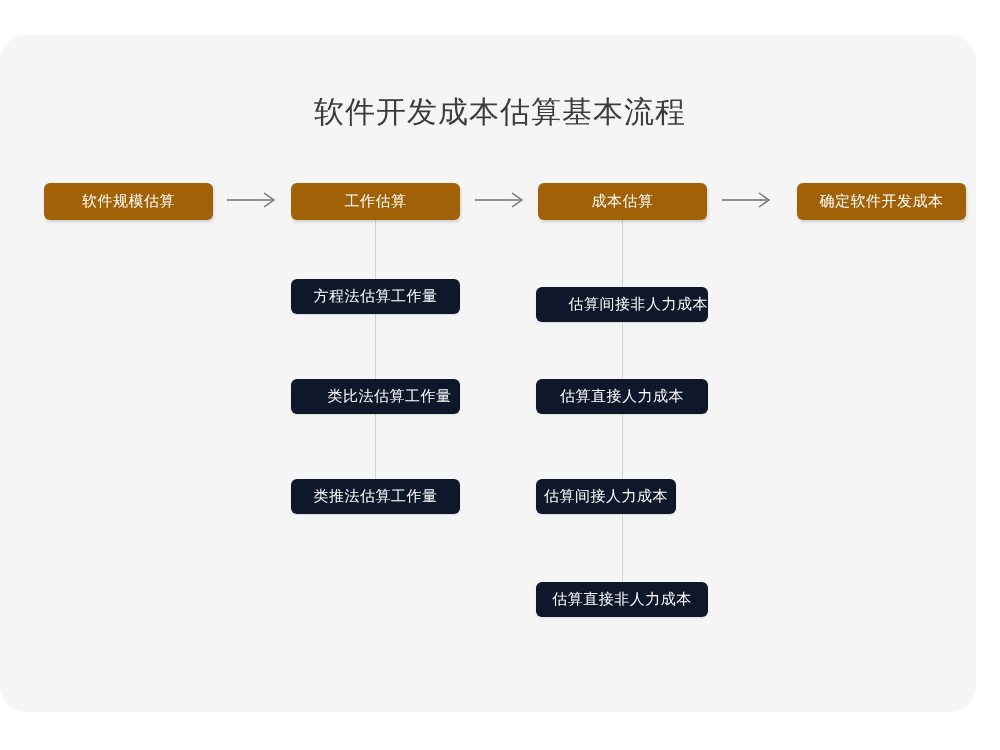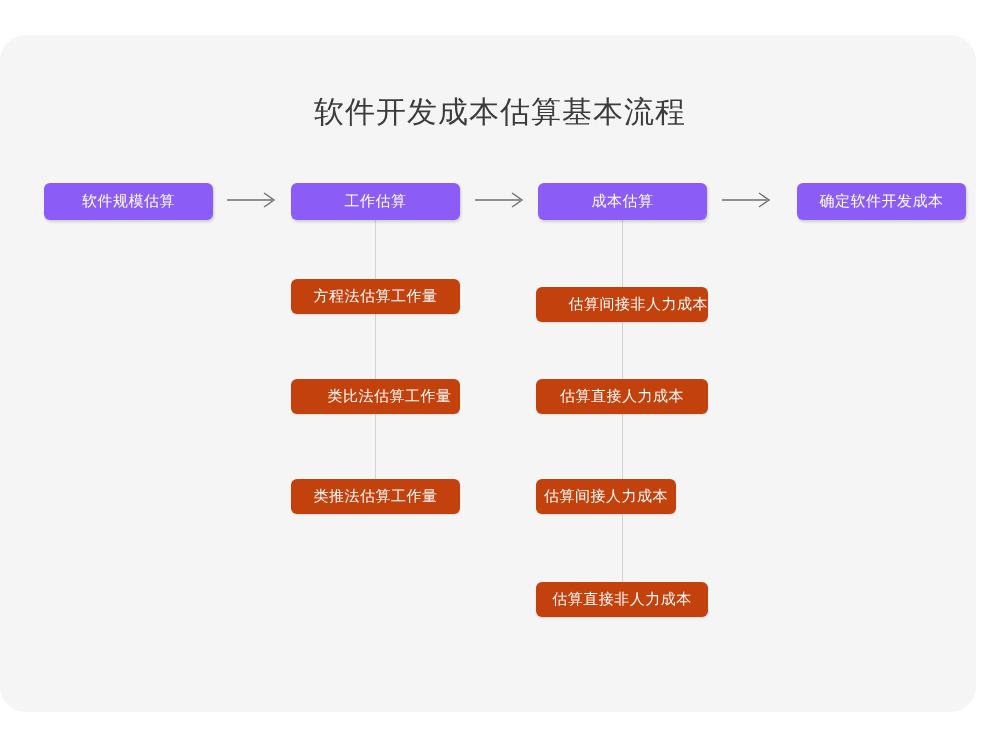--- a/index.html
+++ b/index.html
@@ -46,25 +46,25 @@
     align-items: center;
     justify-content: center;
     border-radius: 6px;
     color: #ffffff;
     white-space: nowrap;
     height: 37px;
     font-size: 15px;
     letter-spacing: 0.5px;
   }
   .node.primary {
-    background: #8b5cf6;
+    background: #a16207;
     box-shadow: 1px 2px 3px rgba(0,0,0,0.16);
   }
   .node.secondary {
-    background: #c2410c;
+    background: #0f172a;
     height: 35px;
     box-shadow: 0 1px 2px rgba(0,0,0,0.10);
     color: #ffffff;
   }
 
   
   .vline {
     position: absolute;
     width: 1px;
     background: #d3d3d3;

